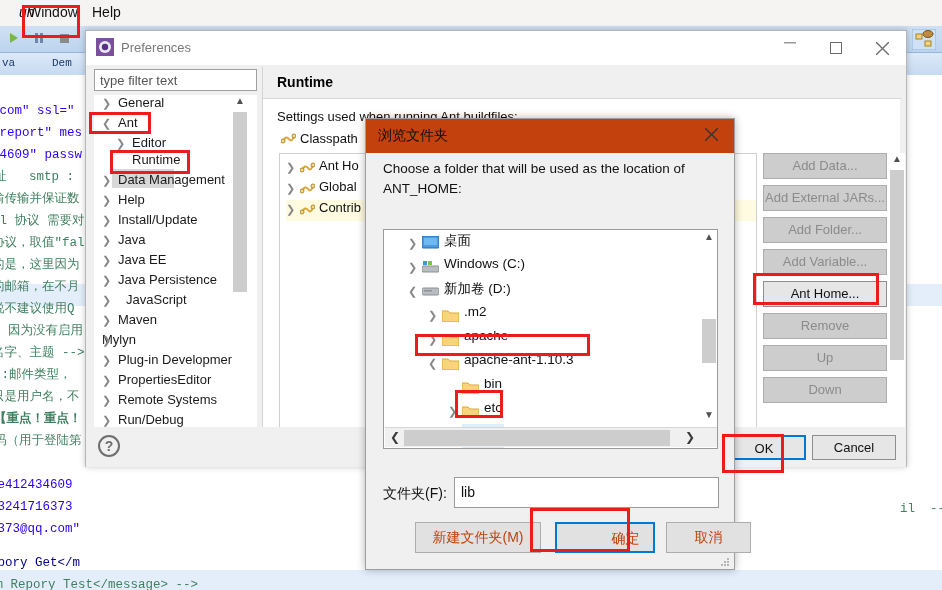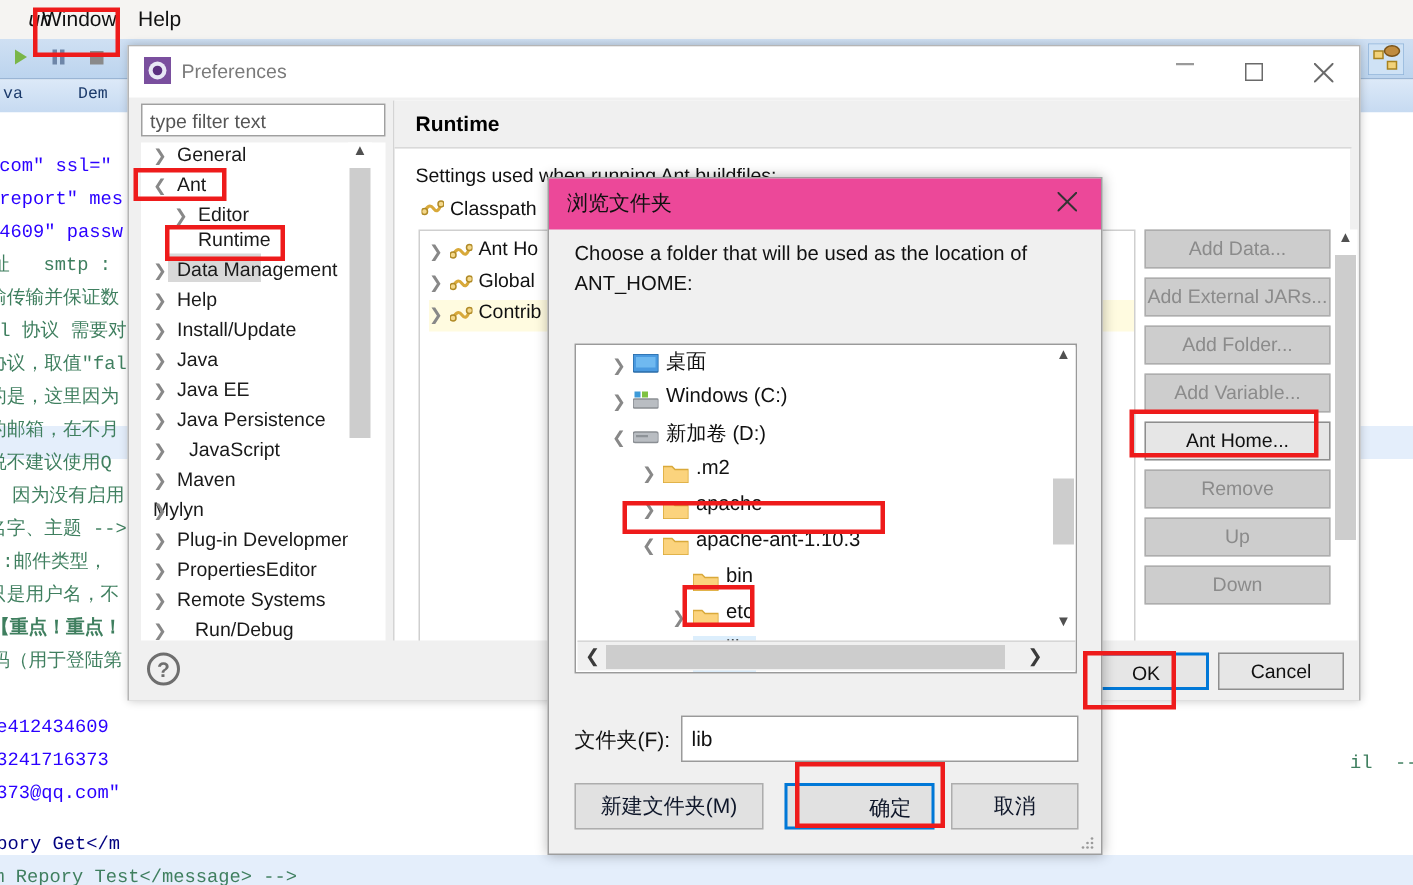--- a/index.html
+++ b/index.html
@@ -87,21 +87,21 @@
                  border:2px solid #6e6e6e; border-radius:50%; color:#6e6e6e;
                  font-size:14px; text-align:center; line-height:19px; font-weight:bold; }
   .fbtn { position:absolute; top:8px; width:84px; height:25px; background:#e6e6e6;
           border:1px solid #8e8e8e; font-size:13px; text-align:center; line-height:23px; color:#111; }
   .fbtn.default { border:2px solid #0078d7; }
 
   
   #browse { position:absolute; left:365px; top:118px; width:370px; height:452px;
             background:#f0f0f0; border:1px solid #9e9e9e;
             box-shadow:0 0 8px rgba(0,0,0,0.3); }
-  .bw-title { position:absolute; left:0; top:0; width:368px; height:34px; background:#ec4899; }
+  .bw-title { position:absolute; left:0; top:0; width:368px; height:34px; background:#c2410c; }
   .bw-title span { position:absolute; left:12px; top:8px; font-size:14px; color:#111; }
   .bw-close { position:absolute; right:0; top:0; width:44px; height:30px; }
   .bw-prompt { position:absolute; left:17px; top:40px; width:330px; font-size:13.5px;
                color:#111; line-height:20px; }
   .bw-tree { position:absolute; left:17px; top:110px; width:335px; height:220px;
              background:#fff; border:1px solid #9a9a9a; overflow:hidden; }
   .fnode { position:absolute; height:24px; font-size:13.5px; color:#111; white-space:nowrap; }
   .fnode.sel { background:#dceefc; }
   .farrow { position:absolute; font-size:11px; color:#888; }
   .bw-vsb { position:absolute; left:316px; top:1px; width:18px; height:196px; background:#fff; }
@@ -110,21 +110,21 @@
             border-top:1px solid #d6d6d6; }
   .bw-hsb-thumb { position:absolute; left:19px; top:2px; width:266px; height:16px; background:#cdcdcd; }
   .hsb-arrow { position:absolute; top:1px; width:18px; height:18px; text-align:center;
                font-size:12px; color:#3a3a3a; line-height:17px; }
 
   .bw-flabel { position:absolute; left:17px; top:366px; font-size:14px; color:#111; }
   .bw-finput { position:absolute; left:88px; top:358px; width:265px; height:31px;
                background:#fff; border:1px solid #9a9a9a; }
   .bw-finput span { position:absolute; left:6px; top:6px; font-size:14px; color:#111; }
   .bw-btn { position:absolute; top:403px; height:31px; background:#e1e1e1;
-            border:1px solid #adadad; font-size:14px; text-align:center; line-height:29px; color:#0f172a; }
+            border:1px solid #adadad; font-size:14px; text-align:center; line-height:29px; color:#c2410c;margin-left:32px; }
   .bw-btn.default { border:2px solid #0078d7; }
   .bw-grip { position:absolute; right:4px; bottom:3px; width:10px; height:10px; }
 
   
   .redbox { position:absolute; border:3px solid #ee1b1b; pointer-events:none; }
 </style>
 </head>
 <body>
 
 <div id="ide">
@@ -273,21 +273,21 @@
     <div class="tnode" style="left:8px;top:117px;"><span class="tarrow" style="left:0;top:2px;">❯</span><span style="margin-left:16px;">Install/Update</span></div>
     <div class="tnode" style="left:8px;top:137px;"><span class="tarrow" style="left:0;top:2px;">❯</span><span style="margin-left:16px;">Java</span></div>
     <div class="tnode" style="left:8px;top:157px;"><span class="tarrow" style="left:0;top:2px;">❯</span><span style="margin-left:16px;">Java EE</span></div>
     <div class="tnode" style="left:8px;top:177px;"><span class="tarrow" style="left:0;top:2px;">❯</span><span style="margin-left:16px;">Java Persistence</span></div>
     <div class="tnode" style="left:8px;top:197px;"><span class="tarrow" style="left:0;top:2px;">❯</span><span style="margin-left:24px;">JavaScript</span></div>
     <div class="tnode" style="left:8px;top:217px;"><span class="tarrow" style="left:0;top:2px;">❯</span><span style="margin-left:16px;">Maven</span></div>
     <div class="tnode" style="left:8px;top:237px;"><span class="tarrow" style="left:0;top:2px;">❯</span><span style="margin-left:0;">Mylyn</span></div>
     <div class="tnode" style="left:8px;top:257px;"><span class="tarrow" style="left:0;top:2px;">❯</span><span style="margin-left:16px;">Plug-in Development</span></div>
     <div class="tnode" style="left:8px;top:277px;"><span class="tarrow" style="left:0;top:2px;">❯</span><span style="margin-left:16px;">PropertiesEditor</span></div>
     <div class="tnode" style="left:8px;top:297px;"><span class="tarrow" style="left:0;top:2px;">❯</span><span style="margin-left:16px;">Remote Systems</span></div>
-    <div class="tnode" style="left:8px;top:317px;"><span class="tarrow" style="left:0;top:2px;">❯</span><span style="margin-left:28px;">Run/Debug</span></div>
+    <div class="tnode" style="left:8px;top:317px;"><span class="tarrow" style="left:0;top:2px;">❯</span><span style="margin-left:16px;">Run/Debug</span></div>
   </div>
 
   <div class="tree-sb">
     <div class="sb-arrow" style="top:0;">▲</div>
     <div class="tree-sb-thumb"></div>
     <div class="sb-arrow" style="top:350px;">▼</div>
   </div>
 
   <div class="pref-right">
     <div class="pane-head">

